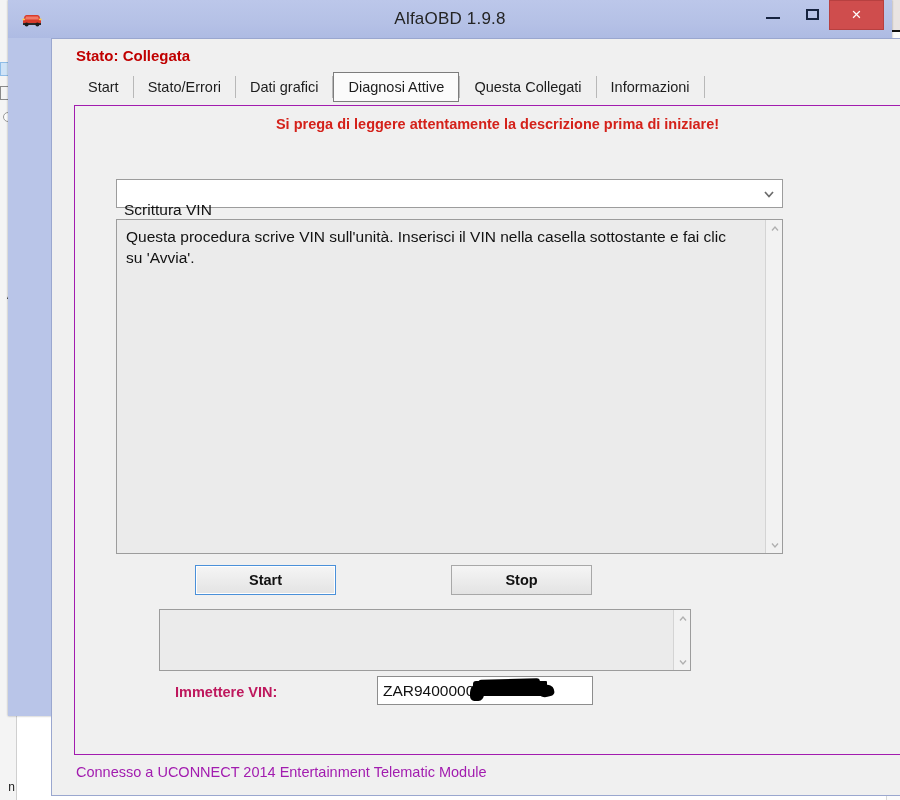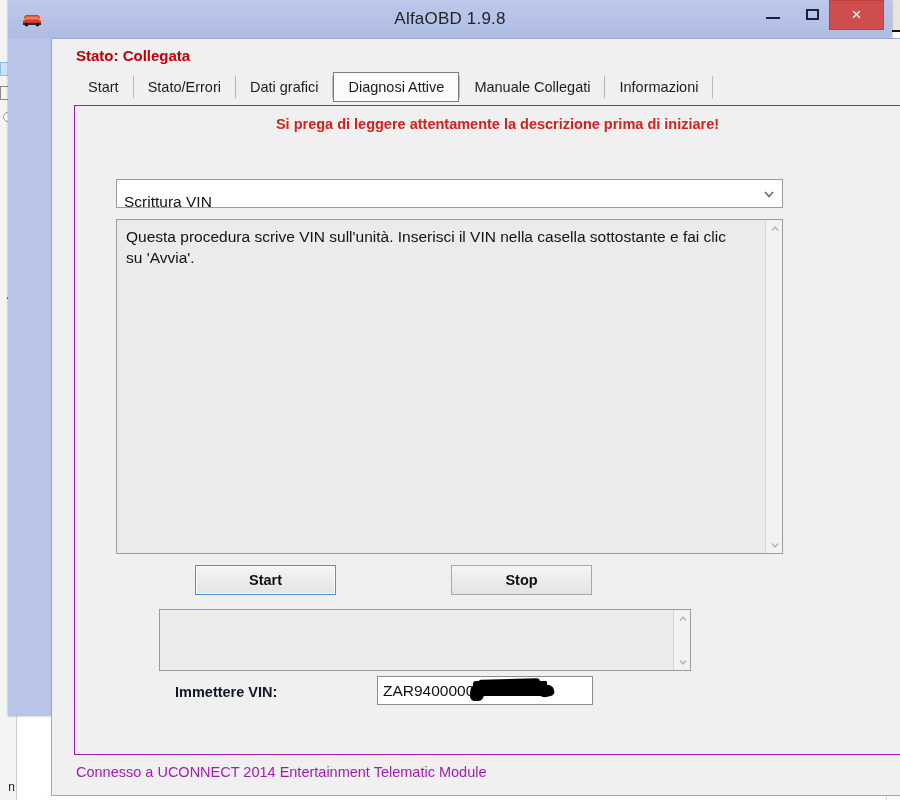--- a/index.html
+++ b/index.html
@@ -238,21 +238,21 @@
     position: absolute;
     left: 41px; top: 73px;
     width: 667px; height: 29px;
     background: #ffffff;
     border: 1px solid #9c9c9c;
     box-sizing: border-box;
     cursor: default;
   }
   #combo-value {
     position: absolute;
-    left: 7px; top: 8px;
+    left: 7px; top: 16px;
     height: 27px; line-height: 27px;
     font-size: 15.5px;
     color: #121212;
     font-family: "Liberation Sans", sans-serif;
   }
   #combo-arrow {
     position: absolute;
     right: 6px; top: 7px;
     width: 14px; height: 14px;
   }
@@ -343,21 +343,21 @@
     color: #121212;
     font-family: "Liberation Sans", sans-serif;
   }
 
   
   #vin-label {
     position: absolute;
     left: 100px; top: 578px;
     font-size: 14.5px;
     font-weight: bold;
-    color: #0f172a;
+    color: #be185d;
     font-family: "Liberation Sans", sans-serif;
   }
   #vin-input {
     position: absolute;
     left: 302px; top: 570px;
     width: 216px; height: 29px;
     background: #ffffff;
     border: 1px solid #8d8d8d;
     box-sizing: border-box;
     overflow: hidden;
@@ -492,21 +492,21 @@
       <div class="tab-sep"></div>
       <div class="tab">
         <span>Dati grafici</span>
       </div>
       <div class="tab-sep"></div>
       <div class="tab selected">
         <span>Diagnosi Attive</span>
       </div>
       <div class="tab-sep"></div>
       <div class="tab">
-        <span>Manuale Collegati</span>
+        <span>Questa Collegati</span>
       </div>
       <div class="tab-sep"></div>
       <div class="tab">
         <span>Informazioni</span>
       </div>
       <div class="tab-sep"></div>
     </div>
 
     <div id="panel">
 

